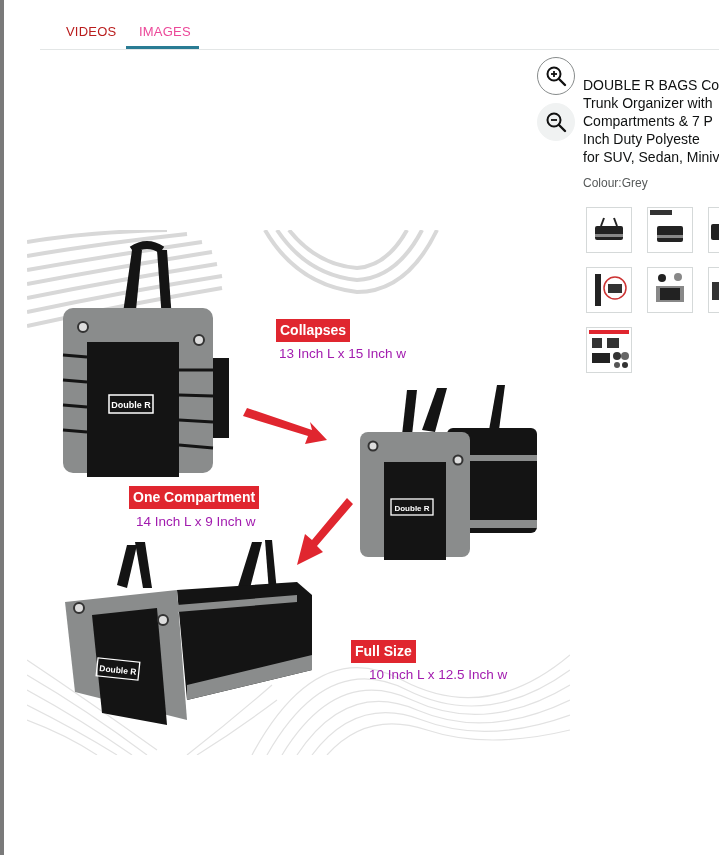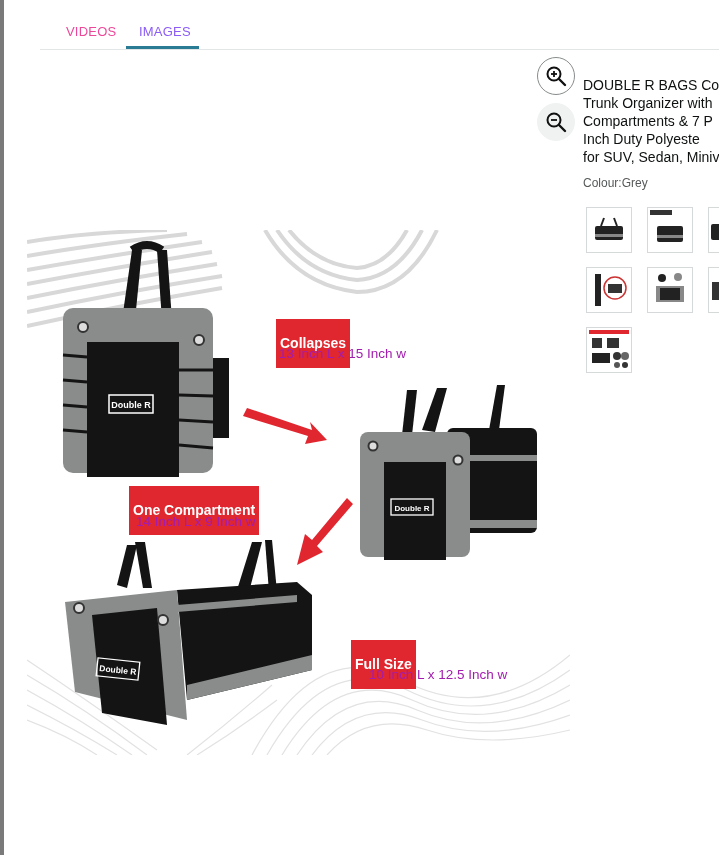--- a/index.html
+++ b/index.html
@@ -3,27 +3,27 @@
 <meta charset="utf-8">
 <style>
   html, body { margin:0; padding:0; }
   body {
     width:719px; height:855px; overflow:hidden; position:relative;
     background:#ffffff; font-family:"Liberation Sans", sans-serif; color:#0f1111;
   }
   .left-bar { position:absolute; left:0; top:0; width:4px; height:855px; background:#7a7a7a; }
   .tabs { position:absolute; left:40px; top:0; width:679px; height:49px; border-bottom:1px solid #e3e6e6; }
   .tab { position:absolute; top:24px; font-size:13px; letter-spacing:0.2px; cursor:pointer; }
-  .tab.videos { left:26px; color:#ec4899; }
-  .tab.images { left:99px; color:#8b5cf6; }
+  .tab.videos { left:26px; color:#b91c1c; }
+  .tab.images { left:99px; color:#ec4899; }
   .tab-underline { position:absolute; left:86px; top:46px; width:73px; height:3px; background:#2a7c94; }
 
   .viewer { position:absolute; left:27px; top:230px; width:543px; height:525px; background:#fff; overflow:hidden; }
   .bg-waves { position:absolute; left:0; top:0; }
-  .label-tag { position:absolute; background:#e0262f; color:#fff; font-weight:bold; font-size:14px; padding:16px 4px; line-height:17px; }
+  .label-tag { position:absolute; background:#e0262f; color:#fff; font-weight:bold; font-size:14px; padding:3px 4px; line-height:17px; }
   .dim { position:absolute; color:#a21caf; font-size:13.5px; }
 
   .zoom-btn { position:absolute; width:36px; height:36px; border-radius:50%; display:flex; align-items:center; justify-content:center; cursor:pointer; }
   .zoom-in { left:537px; top:57px; background:#fff; border:1px solid #888c8c; }
   .zoom-out { left:537px; top:103px; background:#f0f2f2; border:1px solid #f0f2f2; }
 
   .title { position:absolute; left:583px; top:76px; width:136px; font-size:14px; line-height:18px; color:#0f1111; white-space:nowrap; overflow:hidden; }
   .colour { position:absolute; left:583px; top:176px; font-size:12px; color:#565959; }
 
   .thumbs { position:absolute; left:586px; top:207px; width:140px; }

